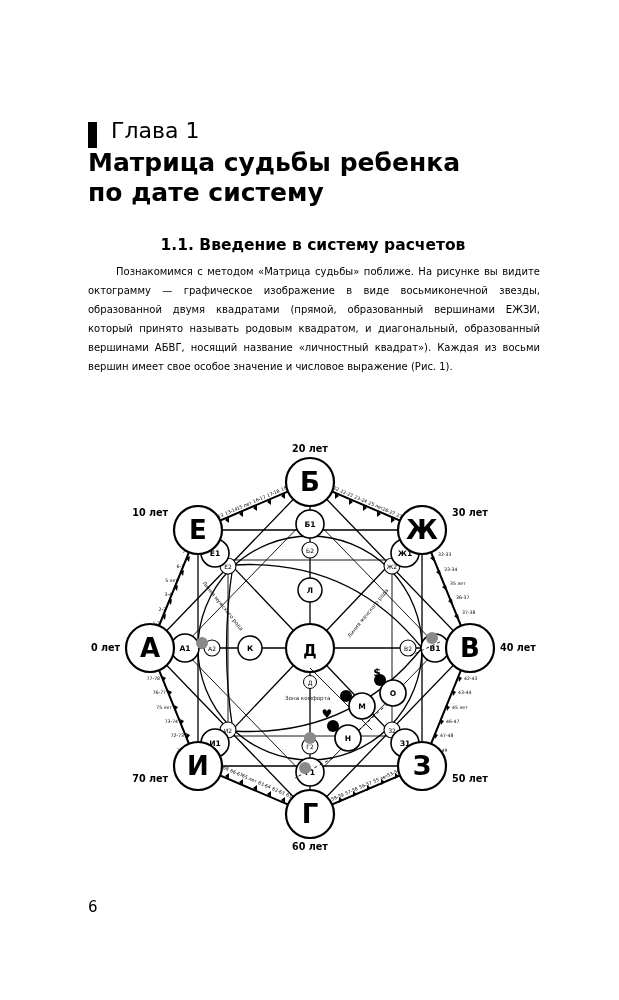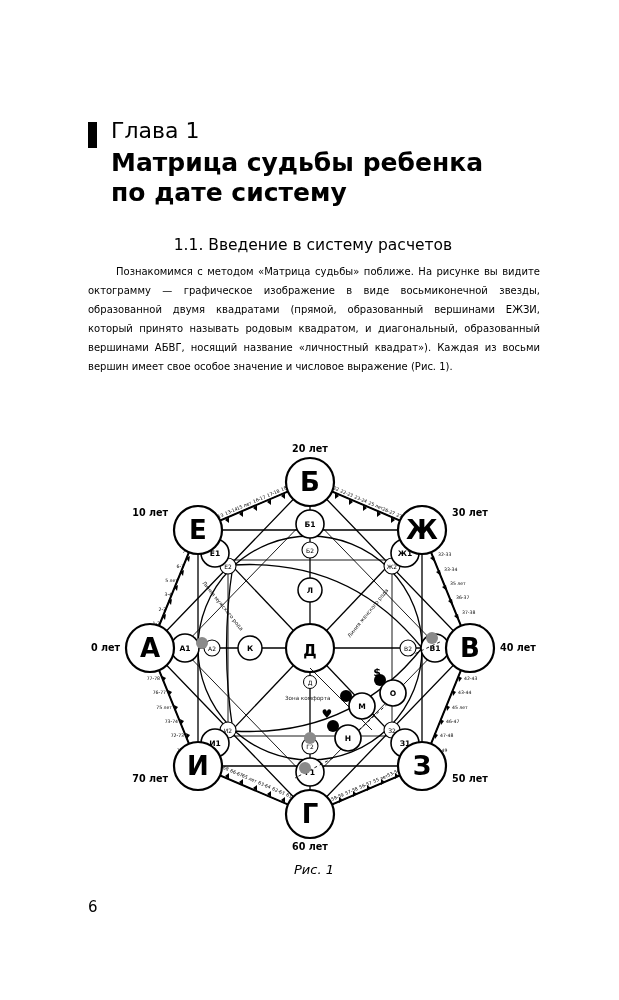--- a/index.html
+++ b/index.html
@@ -11,26 +11,26 @@
     position:relative;
     overflow:hidden;
   }
   .page{position:absolute;left:0;top:0;width:619px;height:720px;}
 
   
   .chapter-block{position:absolute;left:88px;top:118px;width:450px;}
   .chapter-row{display:flex;align-items:flex-start;}
   .chapter-bar{width:9px;height:26px;background:#000;margin-right:14px;margin-top:4px;flex:none;}
   .chapter-label{font-size:22px;line-height:26px;font-weight:400;letter-spacing:0px;}
-  .chapter-title{margin-left:23px;font-size:25px;line-height:30px;font-weight:bold;letter-spacing:0px;}
+  .chapter-title{font-size:25px;line-height:30px;font-weight:bold;letter-spacing:0px;}
 
   
   .section-title{
     position:absolute;left:88px;top:236px;width:450px;
-    text-align:center;font-size:15.5px;font-weight:normal;
+    text-align:center;font-size:15.5px;font-weight:bold;
   }
   .body-text{
     position:absolute;left:88px;top:262px;width:452px;
     font-size:10px;line-height:19.1px;
     text-align:justify;text-justify:inter-word;
     hyphens:manual;
   }
   .body-text .ind{display:inline-block;width:28px;}
 
   
@@ -375,17 +375,16 @@
       </g>
       <g>
         <circle class="nodec" cx="148" cy="328" r="24" stroke-width="2.2"></circle>
         <text class="big" x="148" y="337" text-anchor="middle">И</text>
         <text class="agelbl" x="118" y="344" text-anchor="end">70 лет</text>
       </g>
 
     </svg>
   </div>
 
-  <div class="figcaption">Рис. 1</div>
 
   <div class="folio">6</div>
 
 </div>
 
 </body></html>

